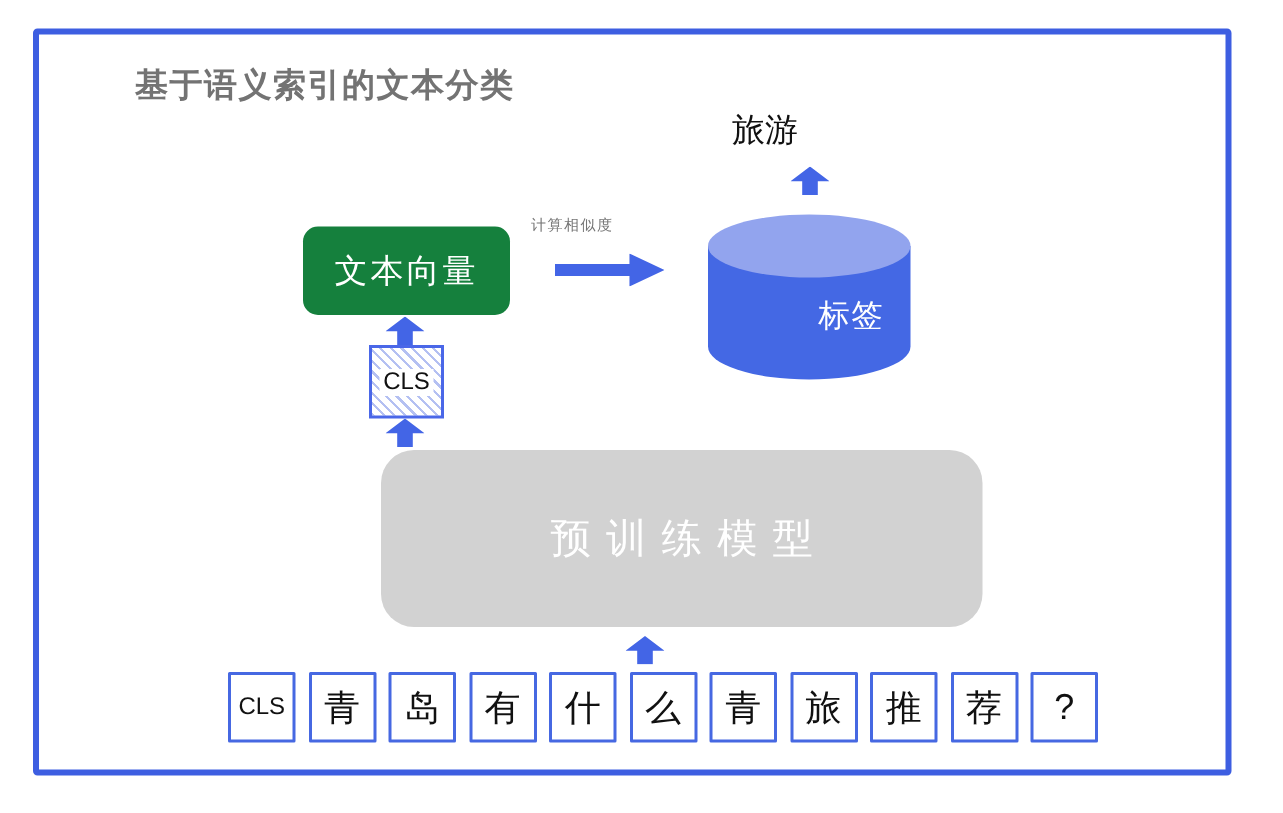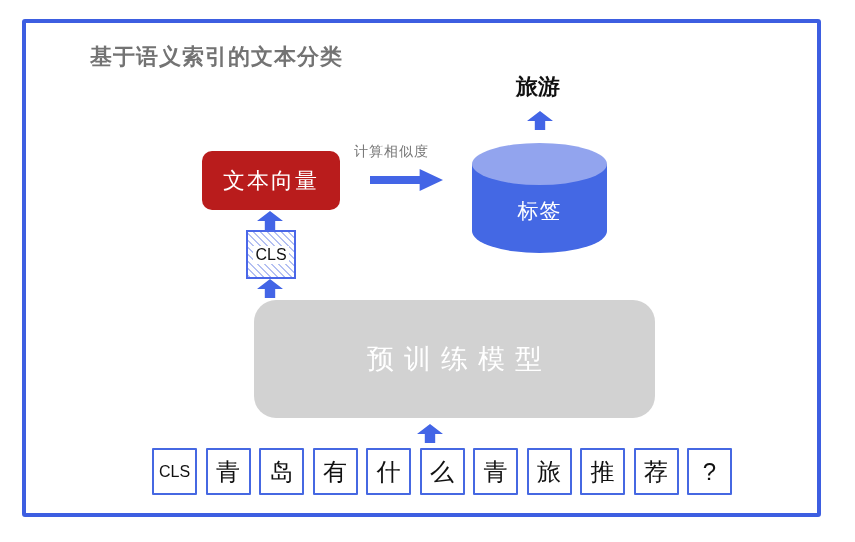--- a/index.html
+++ b/index.html
@@ -2,44 +2,44 @@
 <html><head>
 <meta charset="utf-8">
 <style>
   html,body{margin:0;padding:0;background:#fff;}
   body{font-family:"Liberation Sans","DejaVu Sans",sans-serif;}
   .stage{position:relative;width:855px;height:542px;background:#fff;overflow:hidden;}
   .frame{position:absolute;left:22px;top:19px;width:791px;height:490px;
          border:4px solid #3D5EE1;border-radius:3px;background:#fff;}
   .title{position:absolute;left:90px;top:42px;font-size:22px;font-weight:bold;
          color:#737373;letter-spacing:1px;}
-  .travel{position:absolute;left:488px;top:72px;width:100px;text-align:center;
-          font-size:22px;color:#111;font-weight:bold;}
-  .sim-label{position:absolute;left:354px;top:143px;font-size:14px;color:#757575;
+  .travel{position:absolute;left:488px;top:72px;width:100px;text-align:left;
+          font-size:22px;color:#111;}
+  .sim-label{position:absolute;left:354px;top:143px;font-size:10px;color:#757575;
              letter-spacing:1px;}
   .vector-box{position:absolute;left:202px;top:151px;width:138px;height:59px;
-              background:#b91c1c;border-radius:10px;display:flex;align-items:center;
+              background:#15803d;border-radius:10px;display:flex;align-items:center;
               justify-content:center;color:#fff;font-size:22px;letter-spacing:2px;}
   .cls-box{position:absolute;left:246px;top:230px;width:46px;height:45px;
            border:2px solid #4A67E8;background:
            repeating-linear-gradient(45deg,#B4C0F2 0 1.5px,rgba(255,255,255,0) 1.5px 5px) #fff;
            display:flex;align-items:center;justify-content:center;}
   .cls-box span{background:#fff;padding:0 2px;font-size:16px;color:#111;}
   .gray-box{position:absolute;left:229px;top:300px;width:401px;height:118px;
             background:#D2D2D2;border-radius:22px;display:flex;align-items:center;
             justify-content:center;color:#fff;font-size:27px;letter-spacing:10px;
             text-indent:10px;margin-left:25px;}
   .cylinder{position:absolute;left:472px;top:143px;width:135px;height:110px;}
   .cyl-body{position:absolute;left:0;top:21px;width:135px;height:89px;background:#4468E4;
             border-radius:0 0 50% 50% / 0 0 22px 22px;}
   .cyl-top{position:absolute;left:0;top:0;width:135px;height:42px;background:#92A4EE;
            border-radius:50%;}
   .cyl-text{position:absolute;left:0;top:34px;width:135px;height:68px;display:flex;
             flex-direction:column;align-items:center;justify-content:center;
-            color:#fff;font-size:21px;line-height:1.4;letter-spacing:1px;z-index:2;}
+            color:#fff;font-size:21px;line-height:1.4;letter-spacing:1px;z-index:2;padding-left:28px;}
   .arrow-up{position:absolute;width:26px;height:19px;background:#4365E6;
             clip-path:polygon(50% 0,100% 52%,70% 52%,70% 100%,30% 100%,30% 52%,0 52%);}
   .arrow-right{position:absolute;left:370px;top:169px;width:73px;height:22px;background:#4365E6;
             clip-path:polygon(0 32%,68% 32%,68% 0,100% 50%,68% 100%,68% 68%,0 68%);}
   .token-row{position:absolute;left:152px;top:448px;display:flex;gap:8.5px;}
   .token{width:41px;height:43px;border:2px solid #4668E2;background:#fff;border-radius:1px;
          display:flex;align-items:center;justify-content:center;font-size:24px;color:#111;}
   .token.small{font-size:16px;}
 </style>
 </head>

